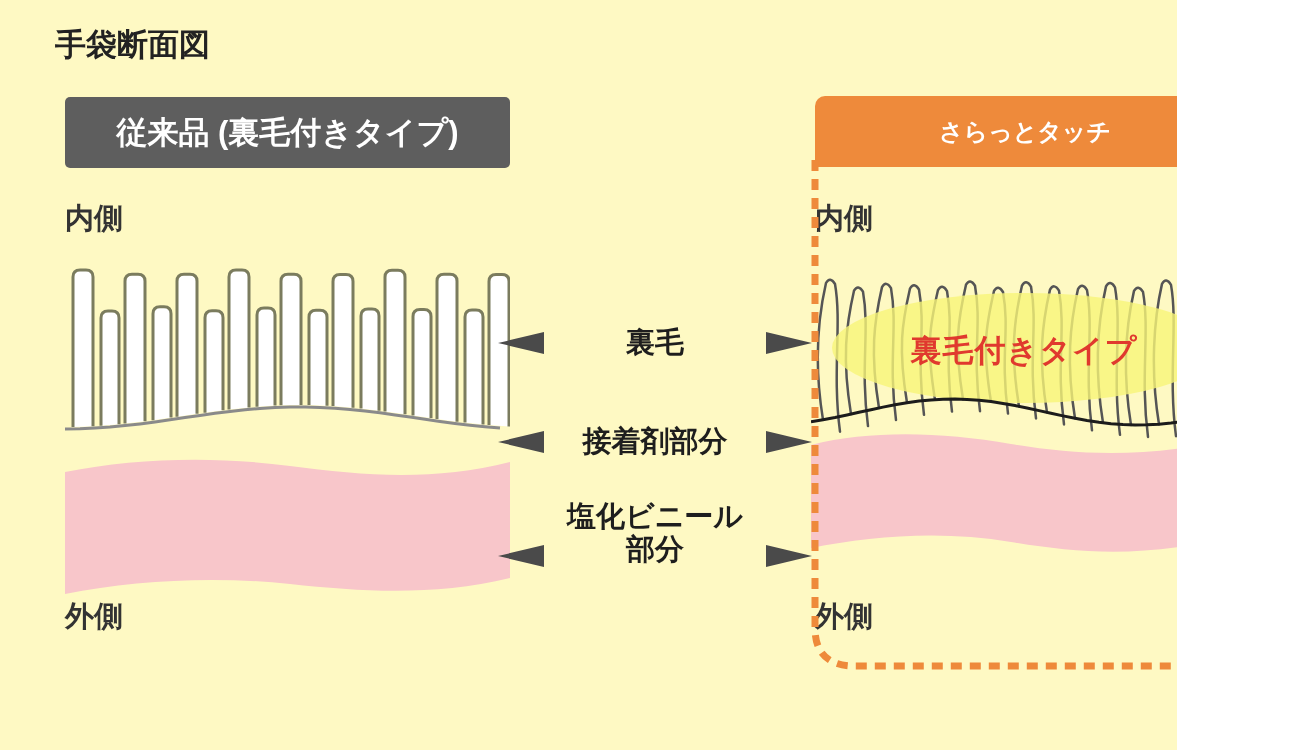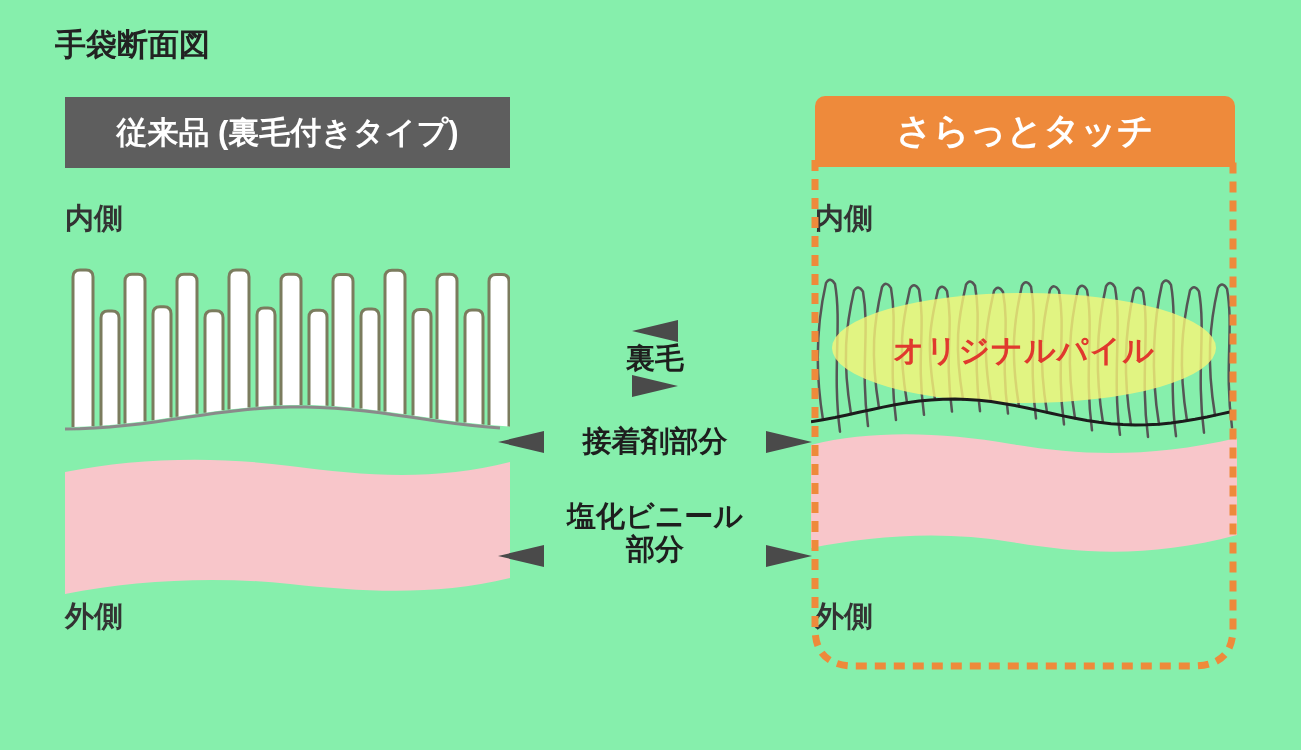--- a/index.html
+++ b/index.html
@@ -2,28 +2,28 @@
 <html style="--accent: #ee8a3b; --hdr-gray: #5e5e5e; --pink: #f8c6ca; --yellow: #f7f578; --red: #e0392e; --olive: #7b7c5e; --hair: #555555; --arrow: #4a4a4a; --ink: #222222; --note: #4d4d4d;"><head>
 <meta charset="utf-8">
 <style>
   :root{
     --accent:#ee8a3b; --hdr-gray:#5e5e5e; --pink:#f8c6ca; --yellow:#f7f578;
     --red:#e0392e; --olive:#7b7c5e; --hair:#555555; --arrow:#4a4a4a;
     --ink:#222222; --note:#4d4d4d;
   }
   html,body{margin:0;padding:0;background:#fff;}
   #stage{
-    position:relative;width:1301px;height:750px;overflow:hidden;background:#86efac;
-    font-family:"Liberation Sans","DejaVu Sans",sans-serif;color:var(--ink);
+    position:relative;width:1145px;height:750px;overflow:hidden;background:#fef9c3;
+    font-family:"Liberation Sans","DejaVu Sans",sans-serif;color:var(--ink);padding-left:32px;
   }
   .abs{position:absolute;}
   .ttl{left:55px;top:24px;font-size:31px;font-weight:bold;color:var(--ink);}
   .hdr{height:71px;line-height:71px;text-align:center;color:#fff;font-weight:bold;}
-  .hdr-left{left:65px;top:97px;width:445px;background:var(--hdr-gray);border-radius:0;font-size:31px;}
-  .hdr-right{left:815px;top:96px;width:420px;background:var(--accent);border-radius:10px 10px 0 0;font-size:36px;font-family:Liberation Serif, serif;}
+  .hdr-left{left:65px;top:97px;width:445px;background:var(--hdr-gray);border-radius:5px;font-size:31px;}
+  .hdr-right{left:815px;top:96px;width:420px;background:var(--accent);border-radius:10px 10px 0 0;font-size:24px;}
   .side-lbl{width:445px;text-align:left;font-size:29px;font-weight:bold;color:#333;}
   .side-lbl.r{width:420px;}
   .mid-row{left:498px;width:314px;display:flex;justify-content:space-between;align-items:center;}
   .mid-row.top-align{align-items:flex-end;}
   .mid-lbl{font-size:29px;font-weight:bold;color:#1e1e1e;text-align:center;line-height:1.15;}
   .arr{width:0;height:0;border-top:11px solid transparent;border-bottom:11px solid transparent;flex:none;}
   .arr-left{border-right:46px solid var(--arrow);}
   .arr-right{border-left:46px solid var(--arrow);}
   .mid-row.top-align .arr{margin-top:4px;}
   .hl-text{left:858px;top:330px;width:332px;text-align:center;font-size:31px;font-weight:bold;color:var(--red);letter-spacing:1px;}
@@ -82,23 +82,23 @@
       <path d="M292,262.8 C283,207.8 287,161.36133629461312 295,126.36133629461312 Q299,119.36133629461312 304,127.36133629461312 C311,167.36133629461312 301,214.8 309,274.8" fill="none" stroke="var(--hair)" stroke-width="2.5" stroke-linecap="round"></path>
       <path d="M320,264.9 C311,209.9 315,165.8941757141969 323,130.8941757141969 Q327,123.8941757141969 332,131.8941757141969 C339,171.8941757141969 329,216.9 337,276.9" fill="none" stroke="var(--hair)" stroke-width="2.5" stroke-linecap="round"></path>
       <path d="M348,264.2 C339,209.2 343,158.86202921839555 351,123.86202921839553 Q355,116.86202921839553 360,124.86202921839553 C367,164.86202921839555 357,216.2 365,276.2" fill="none" stroke="var(--hair)" stroke-width="2.5" stroke-linecap="round"></path>
       <path d="M376,260.7 C367,205.7 371,165.43299210187496 379,130.43299210187496 Q383,123.43299210187496 388,131.43299210187496 C395,171.43299210187496 385,212.7 393,272.7" fill="none" stroke="var(--hair)" stroke-width="2.5" stroke-linecap="round"></path>
       <path d="M404,255.3 C395,200.3 399,162.83866257925027 407,127.83866257925027 Q411,120.83866257925027 416,128.83866257925027 C423,168.83866257925027 413,207.3 421,267.3" fill="none" stroke="var(--hair)" stroke-width="2.5" stroke-linecap="round"></path>
       <ellipse cx="213" cy="188" rx="192" ry="55" fill="var(--yellow)" opacity="0.8"></ellipse>
       <path d="M0,261.7 L12,259.7 L24,257.5 L36,255.0 L48,252.3 L60,249.7 L72,247.1 L84,244.8 L96,242.8 L108,241.1 L120,239.9 L132,239.2 L144,239.0 L156,239.4 L168,240.3 L180,241.6 L192,243.4 L204,245.6 L216,248.0 L228,250.6 L240,253.3 L252,255.9 L264,258.3 L276,260.5 L288,262.3 L300,263.7 L312,264.6 L324,265.0 L336,264.8 L348,264.2 L360,263.0 L372,261.3 L384,259.3 L396,257.0 L408,254.4 L420,251.8" fill="none" stroke="#1c1c1c" stroke-width="3" stroke-linejoin="round"></path>
       <path d="M4,0 L4,468 Q4,506 44,506 L382,506 Q422,506 422,468 L422,0" fill="none" stroke="var(--accent)" stroke-width="7" stroke-dasharray="11 8"></path>
     </svg>
 
-  <div class="abs hl-text">オリジナルパイル</div>
+  <div class="abs hl-text">裏毛付きタイプ</div>
 
-  <div class="abs mid-row" style="top:320px;height:46px;flex-direction:column;">
+  <div class="abs mid-row" style="top:320px;height:46px;">
     <span class="arr arr-left"></span>
     <span class="mid-lbl">裏毛</span>
     <span class="arr arr-right"></span>
   </div>
   <div class="abs mid-row" style="top:419px;height:46px;">
     <span class="arr arr-left"></span>
     <span class="mid-lbl">接着剤部分</span>
     <span class="arr arr-right"></span>
   </div>
   <div class="abs mid-row top-align" style="top:500px;">

